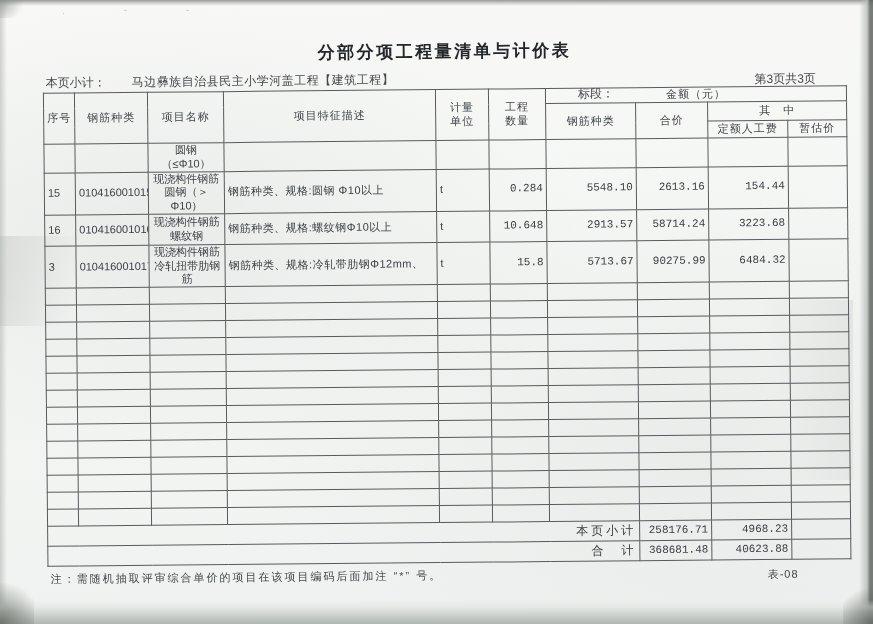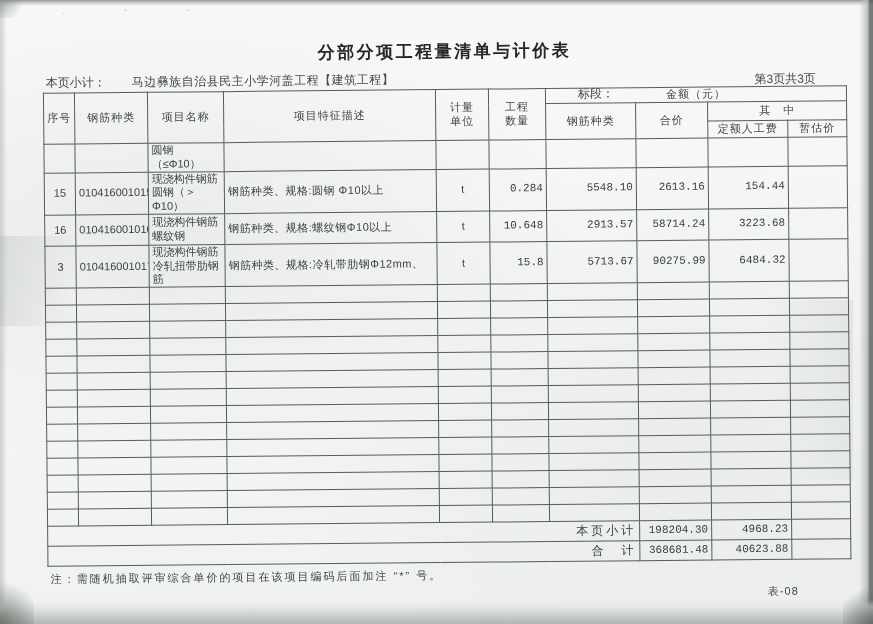--- a/index.html
+++ b/index.html
@@ -59,29 +59,29 @@
   table.qty td,table.qty th{
     border:1px solid #565b5e;padding:0 3px;font-weight:normal;
     overflow:hidden;white-space:pre-line;line-height:1.25;
   }
   tr.hdr1{height:15px;} tr.hdr2{height:19px;} tr.hdr3{height:17px;}
   th{text-align:center;letter-spacing:1px;color:#3f4448;}
   tr.carryover{height:15px;}
   tr.datarow{height:31px;}
   tbody#empty-rows tr{height:17px;}
   tr.sumrow{height:20px;}
-  td.c{text-align:center;}
+  td.c{text-align:left;}
   td.num{text-align:right;padding-right:10px;font-family:"Liberation Mono","DejaVu Sans Mono",monospace;font-size:11px;}
   td.sum-label{text-align:right;padding-right:58px;letter-spacing:3px;font-size:12px;color:#383d41;}
-  td.name-cell{padding-left:4px;}
+  td.name-cell{padding-left:4px;text-align:center;}
   td.feat-cell{padding-left:6px;letter-spacing:.5px;}
 
   .footer-area{position:relative;height:40px;margin-top:3px;font-size:11px;color:#42474b;}
   .footer-note{position:absolute;left:6px;top:2px;letter-spacing:2px;}
-  .form-code{position:absolute;right:56px;top:21px;letter-spacing:1px;margin-left:20px;}
+  .form-code{position:absolute;right:56px;top:4px;letter-spacing:1px;margin-left:20px;}
 </style>
 </head>
 <body>
 
 <div class="scan-page">
   <div class="crease-1"></div>
   <div class="crease-2"></div>
   <div class="pencil-marks">· ˘ ˘</div>
 
   <div class="sheet">
@@ -353,21 +353,21 @@
             <td></td>
             <td></td>
             <td></td>
             <td></td>
           </tr>
         </tbody>
 
       <tbody>
         <tr class="sumrow">
           <td colspan="7" class="sum-label">本页小计</td>
-          <td class="num">198204.30</td>
+          <td class="num">258176.71</td>
           <td class="num">4968.23</td>
           <td class="num"></td>
         </tr>
         <tr class="sumrow">
           <td colspan="7" class="sum-label">合　计</td>
           <td class="num">368681.48</td>
           <td class="num">40623.88</td>
           <td class="num"></td>
         </tr>
       </tbody>

